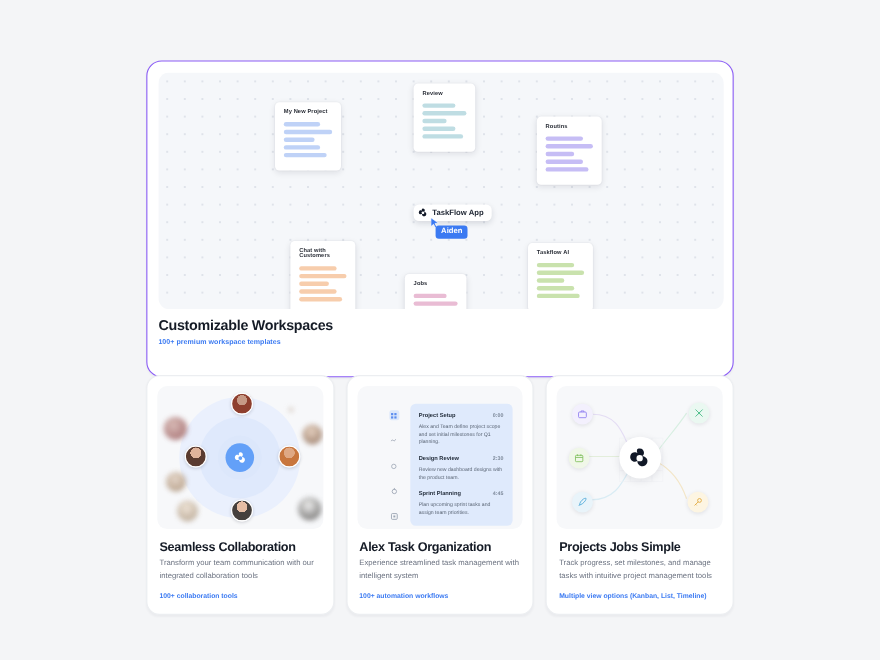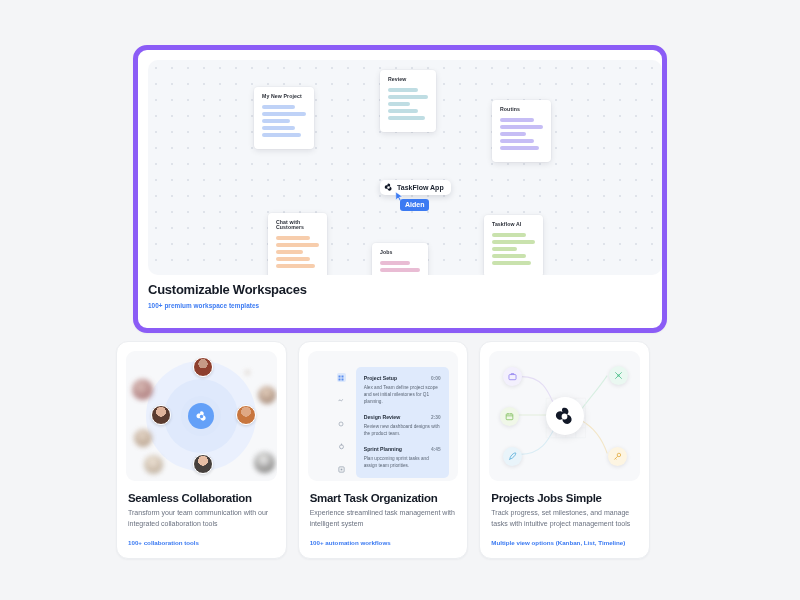--- a/index.html
+++ b/index.html
@@ -6,24 +6,24 @@
   html, body {
     width: 800px; height: 600px;
     background: #f4f5f7;
     font-family: "Liberation Sans", sans-serif;
     overflow: hidden;
   }
   .page { width: 800px; height: 600px; position: relative; }
 
   
   .hero-card {
-    position: absolute; left: 133px; top: 45px;
+    position: absolute; left: 133px; top: 55px;
     width: 534px; height: 288px;
     background: #ffffff; border-radius: 14px;
-    border: 5px solid #8b5cf6;
+    border: 1px solid #8b5cf6;
     box-shadow: 0 1px 2px rgba(16,24,40,.04);
     overflow: hidden;
   }
   .hero-canvas {
     position: absolute; left: 10px; top: 10px;
     width: 514px; height: 215px;
     background-color: #f5f7fa;
     background-image: radial-gradient(#dfe3ea 1px, transparent 1px);
     background-size: 16px 16px;
     border-radius: 10px;
@@ -76,21 +76,21 @@
     font-size: 13px; font-weight: 700; color: #151b26;
     letter-spacing: -.25px; margin-bottom: 5px;
   }
   .h-desc {
     font-size: 7.3px; color: #6b7280; line-height: 1.55; max-width: 300px;
     margin-bottom: 9px;
   }
   .h-link { font-size: 6.4px; font-weight: 700; color: #3b7af2; letter-spacing: .05px; }
 
   
-  .row { position: absolute; left: 116px; top: 341px; width: 534px; display: flex; gap: 11px; }
+  .row { position: absolute; left: 133px; top: 341px; width: 534px; display: flex; gap: 11px; }
   .fcard {
     width: 171px; background: #fff;
     border: 1px solid #eceef1; border-radius: 12px;
     box-shadow: 0 1px 2px rgba(16,24,40,.04);
     padding: 9px 9px 12px 9px;
   }
   .fc-media {
     height: 130px; border-radius: 9px; position: relative; overflow: hidden;
     background: #f7f8fa;
   }
@@ -318,21 +318,21 @@
             <div class="tl-item">
               <div class="tl-head">
                 <span class="tl-name">Sprint Planning</span>
                 <span class="tl-time">4:45</span>
               </div>
               <div class="tl-body">Plan upcoming sprint tasks and assign team priorities.</div>
             </div>
           </div>
         </div>
       </div>
-      <div class="fc-title">Smart Task Organization</div>
+      <div class="fc-title">Alex Task Organization</div>
       <div class="fc-desc">Experience streamlined task management with intelligent system</div>
       <div class="fc-link">100+ automation workflows</div>
     </div>
 
     <div class="fcard">
       <div class="fc-media">
         <svg class="pg" viewBox="0 0 153 130">
           <g fill="none" stroke-width="1.1">
             <path d="M33 26 C60 26, 62 50, 70 62" stroke="#e4ddf4"></path>
             <path d="M120 25 C110 40, 100 50, 92 62" stroke="#d8efe2"></path>

